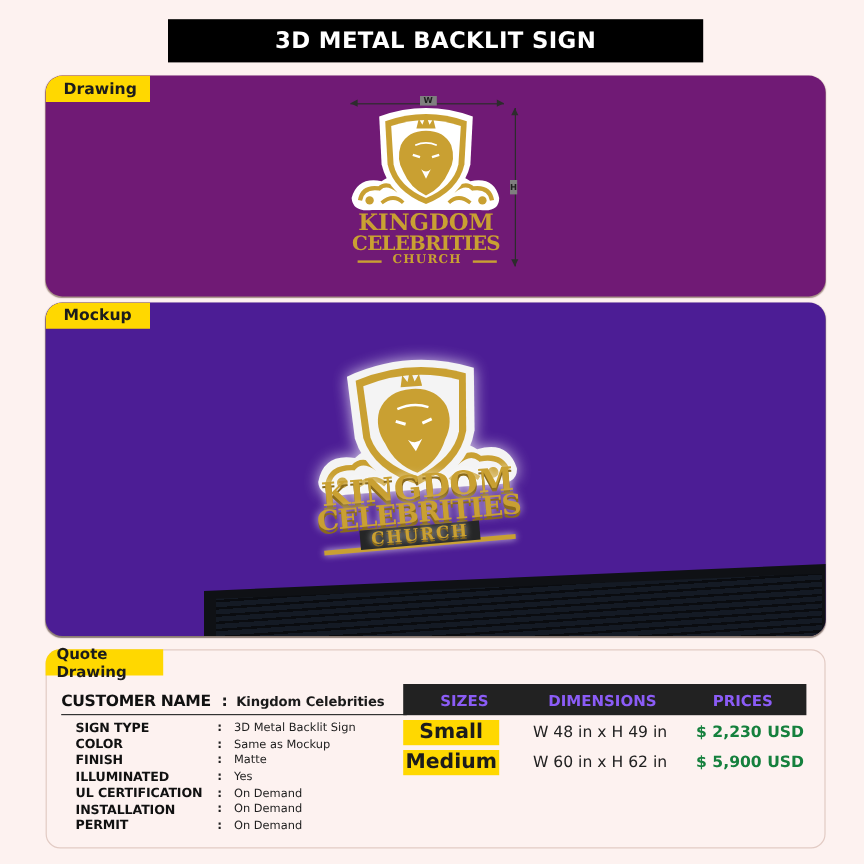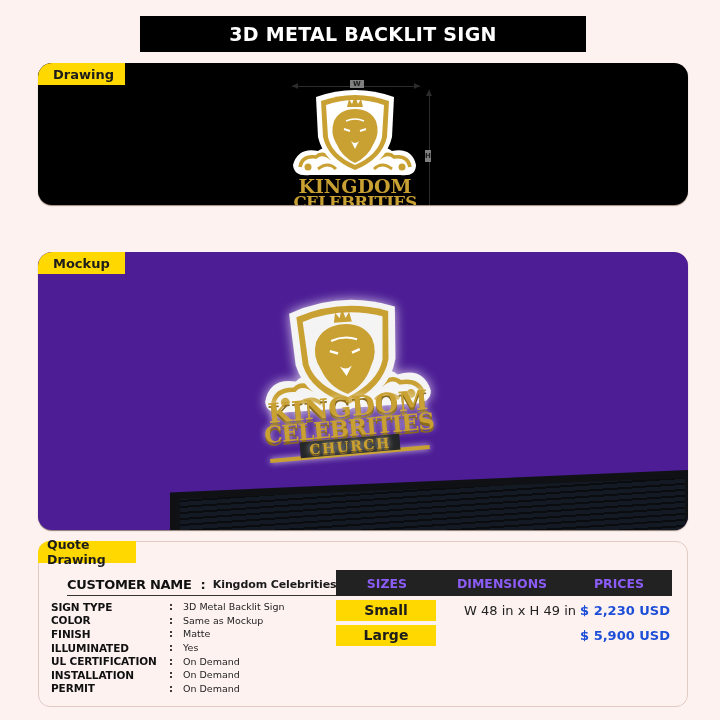--- a/index.html
+++ b/index.html
@@ -6,21 +6,21 @@
   html, body { width: 720px; height: 720px; background: #fdf2f0; overflow: hidden; }
   body { position: relative; font-family: "DejaVu Sans", "Liberation Sans", sans-serif; color: #1e1e1e; }
 
   .title-bar {
     position: absolute; left: 140px; top: 16px; width: 446px; height: 36px;
     background: #000; color: #fff; display: flex; align-items: center; justify-content: center;
     font-weight: bold; font-size: 19px; letter-spacing: 0.3px;
   }
 
   .panel { position: absolute; left: 38px; width: 650px; border-radius: 14px; overflow: hidden; }
-  .panel-drawing { top: 63px; height: 142px; background: #000000; box-shadow: 0 1px 1px #a08a80; }
+  .panel-drawing { top: 63px; height: 184px; background: #701a75; box-shadow: 0 1px 1px #a08a80; }
   .panel-mockup { top: 252px; height: 278px; background: #4c1d95; box-shadow: 0 1px 1px #8a7a72; }
   .panel-quote { top: 541px; height: 166px; background: #fdf2f0; border: 1.5px solid #e2cbc4; border-radius: 12px; overflow: visible; }
 
   .tab-label {
     position: absolute; left: 0; top: 0; height: 22px; padding: 0 14px 0 15px;
     background: #ffd800; color: #1c1c1c; font-weight: bold; font-size: 13px;
     display: flex; align-items: center; border-top-left-radius: 14px;
   }
   .tab-drawing { width: 87px; }
   .tab-mockup { width: 87px; }
@@ -44,41 +44,41 @@
     background: #0f1115;
     clip-path: polygon(0 32%, 100% 0, 100% 100%, 0 100%);
   }
   .garage-slats {
     position: absolute; left: 142px; top: 226px; width: 505px; height: 60px;
     background: repeating-linear-gradient(176deg, #141a24 0px, #141a24 4px, #0a0c10 4px, #0a0c10 6px);
     clip-path: polygon(0 35%, 100% 0, 100% 100%, 0 100%);
   }
 
   
-  .customer-row { position: absolute; left: 28px; top: 32px; width: 288px; height: 22px; border-bottom: 1.5px solid #333; display: flex; align-items: center; }
+  .customer-row { position: absolute; left: 12px; top: 32px; width: 288px; height: 22px; border-bottom: 1.5px solid #333; display: flex; align-items: center; }
   .customer-key { font-weight: bold; font-size: 13px; letter-spacing: -0.3px; color: #111; }
   .customer-colon { font-weight: bold; font-size: 13px; margin: 0 7px 0 9px; }
   .customer-val { font-size: 11px; font-weight: bold; color: #1a1a1a; letter-spacing: -0.1px; }
 
   .spec-list { position: absolute; left: 12px; top: 58px; width: 300px; }
-  .spec-row { display: flex; align-items: center; height: 13.6px; }
+  .spec-row { display: flex; align-items: center; height: 13.6px; margin-left: 12px; }
   .spec-key { width: 118px; font-weight: bold; font-size: 10.5px; color: #111; letter-spacing: -0.1px; white-space: nowrap; }
   .spec-colon { width: 14px; font-weight: bold; font-size: 10px; }
   .spec-val { font-size: 9.5px; color: #1e1e1e; }
 
   .price-table { position: absolute; left: 297px; top: 28px; width: 336px; }
   .price-head { height: 26px; background: #222; display: flex; align-items: center; color: #8b5cf6; font-weight: bold; font-size: 12.5px; }
   .price-head .c1 { width: 102px; text-align: center; }
   .price-head .c2 { width: 128px; text-align: center; }
   .price-head .c3 { width: 106px; text-align: center; }
   .price-row { display: flex; align-items: center; height: 22px; margin-top: 3px; }
   .price-row:first-of-type { margin-top: 5px; }
-  .size-cell { width: 100px; height: 21px; background: #ffd800; display: flex; align-items: center; justify-content: center; font-weight: bold; font-size: 14px; color: #1c1c1c; text-align: right; }
+  .size-cell { width: 80px; height: 21px; background: #ffd800; display: flex; align-items: center; justify-content: center; font-weight: bold; font-size: 17px; color: #1c1c1c; text-align: right; }
   .dim-cell { width: 140px; padding-left: 12px; font-size: 13px; color: #222; text-align: right; }
-  .price-cell { flex: 1; text-align: right; padding-right: 2px; font-weight: bold; font-size: 13px; color: #1d4ed8; }
+  .price-cell { flex: 1; text-align: right; padding-right: 2px; font-weight: bold; font-size: 13px; color: #15803d; }
 </style>
 </head>
 <body>
 
 <div class="title-bar">3D METAL BACKLIT SIGN</div>
 
 <div class="panel panel-drawing">
   <div class="tab-label tab-drawing">Drawing</div>
 
   <div class="dim-w">
@@ -203,17 +203,18 @@
       <span class="c1">SIZES</span>
       <span class="c2">DIMENSIONS</span>
       <span class="c3">PRICES</span>
     </div>
     <div class="price-row">
       <span class="size-cell">Small</span>
       <span class="dim-cell">W 48 in x H 49 in</span>
       <span class="price-cell">$ 2,230 USD</span>
     </div>
     <div class="price-row">
-      <span class="size-cell">Large</span>
+      <span class="size-cell">Medium</span>
+      <span class="dim-cell">W 60 in x H 62 in</span>
       <span class="price-cell">$ 5,900 USD</span>
     </div>
   </div>
 </div>
 
 </body></html>

